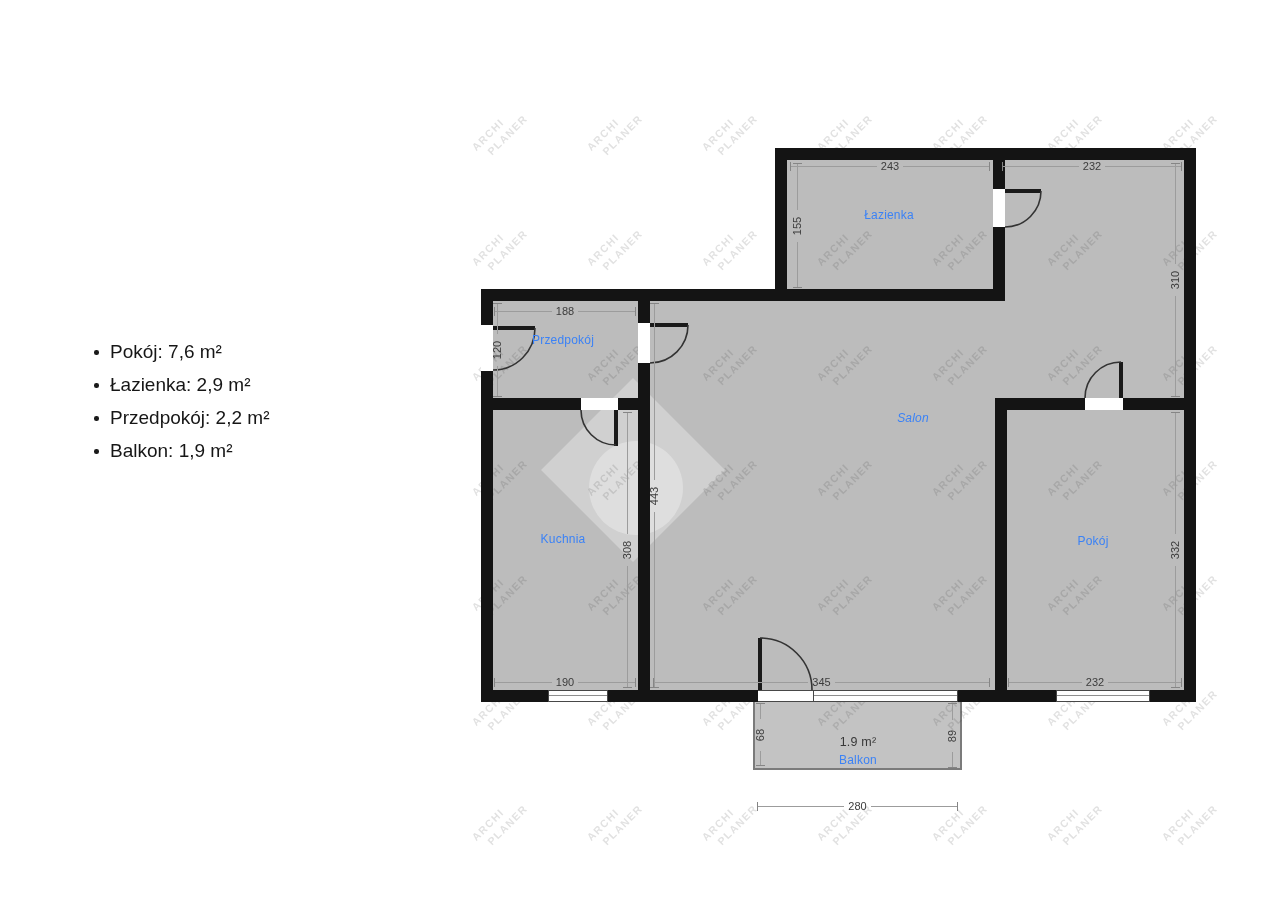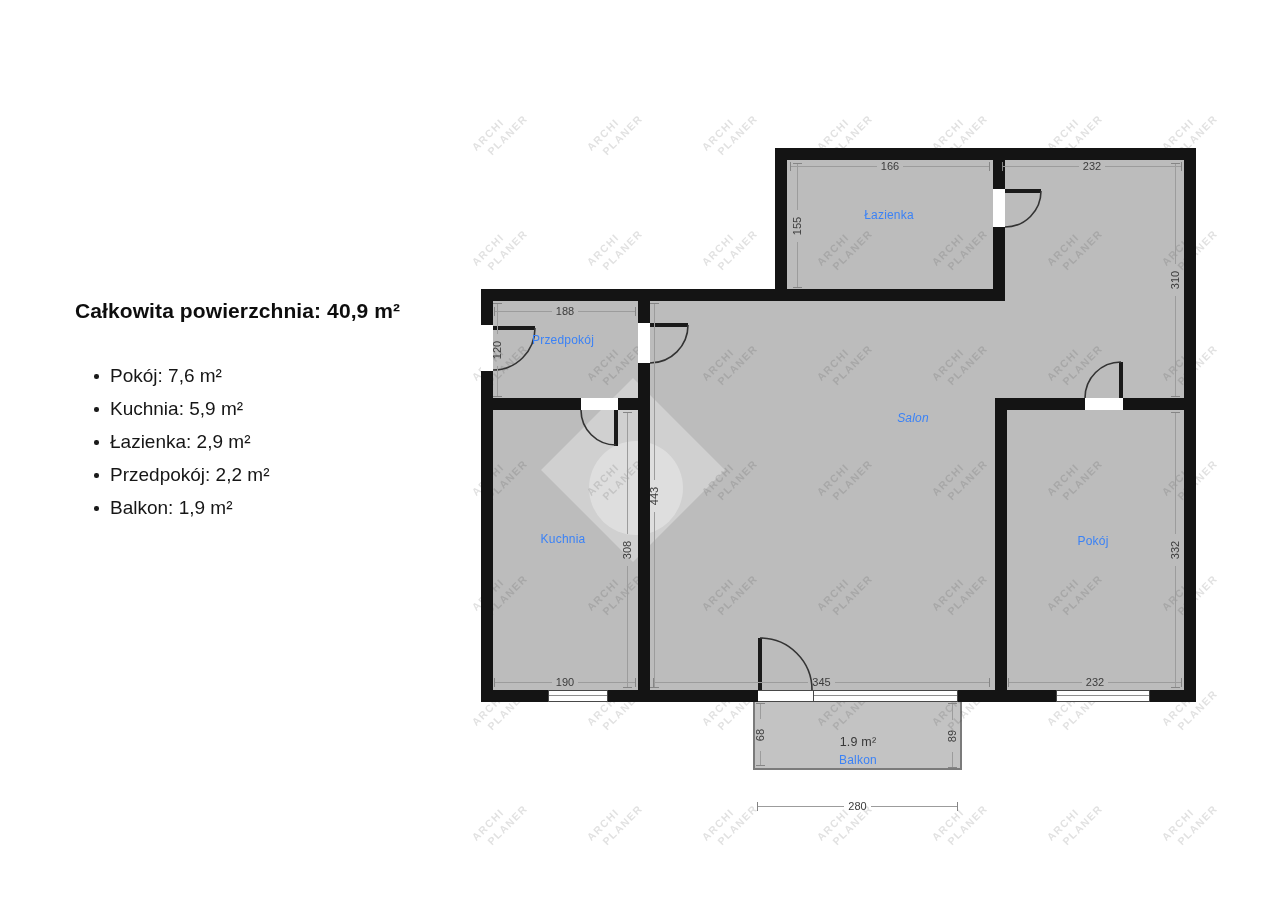--- a/index.html
+++ b/index.html
@@ -90,24 +90,22 @@
     font-size:12px;color:#3b82f6;letter-spacing:.2px;white-space:nowrap;
   }
   .rlabel.small{font-size:12.5px;color:#383838;}
 </style>
 </head>
 <body>
 
 <div class="canvas">
 
   <section class="summary">
-    <h1>Całkowita powierzchnia: 40,9 m²</h1>
     <ul>
       <li>Pokój: 7,6 m²</li>
-      <li>Kuchnia: 5,9 m²</li>
       <li>Łazienka: 2,9 m²</li>
       <li>Przedpokój: 2,2 m²</li>
       <li>Balkon: 1,9 m²</li>
     </ul>
   </section>
 
   <div>
     <div class="fill" style="left:787px;top:160px;width:397px;height:141px;"></div>
     <div class="fill" style="left:493px;top:301px;width:691px;height:389px;"></div>
     <div class="logo-diamond"></div>
@@ -354,21 +352,21 @@
         <path d="M1041 191 A36 36 0 0 1 1005 227"></path>
         <path d="M581 410 A35 35 0 0 0 616 445"></path>
         <path d="M1121 362 A36 36 0 0 0 1085 398"></path>
         <path d="M760 638 A52 52 0 0 1 812 690"></path>
       </g>
     </svg>
 
     <div class="dimh" style="left:790px;top:160px;width:200px;">
       <i class="tk"></i>
         <i class="ln"></i>
-        <span class="lb">166</span>
+        <span class="lb">243</span>
         <i class="ln"></i>
         <i class="tk"></i>
     </div>
     <div class="dimh" style="left:1002px;top:160px;width:180px;">
       <i class="tk"></i>
         <i class="ln"></i>
         <span class="lb">232</span>
         <i class="ln"></i>
         <i class="tk"></i>
     </div>

